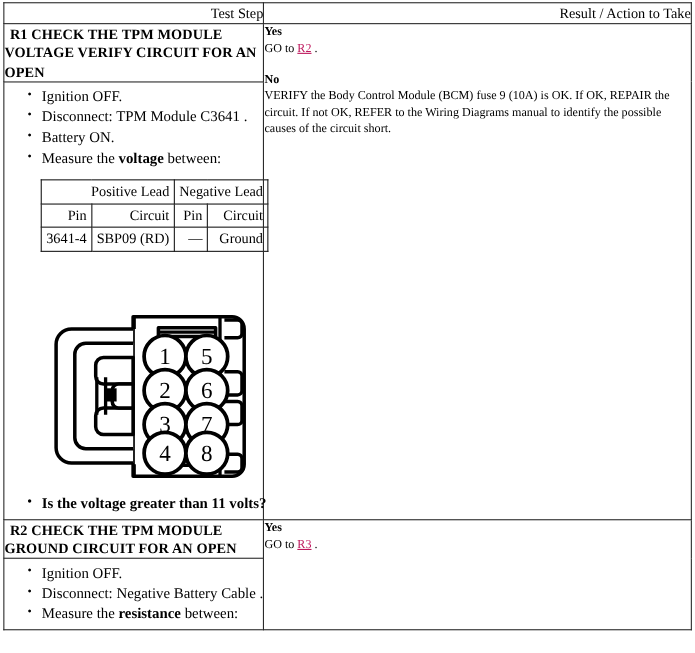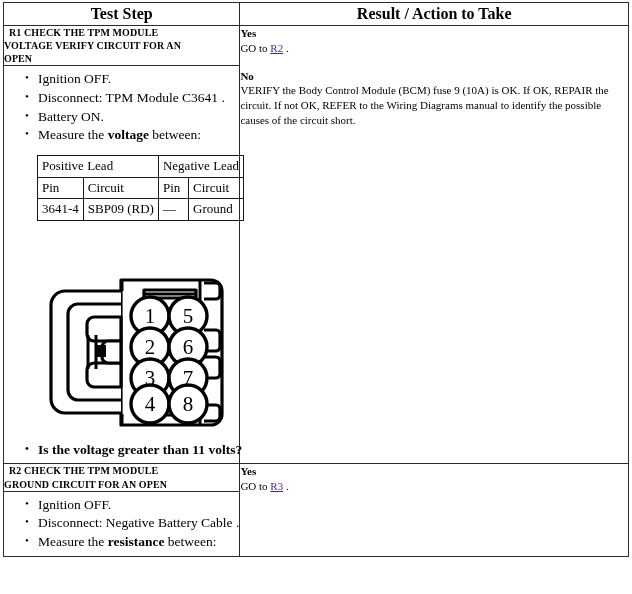--- a/index.html
+++ b/index.html
@@ -35,33 +35,33 @@
   table.dtc > thead > tr > th {
     border: 1px solid #2b2b2b;
     vertical-align: top;
     padding: 0;
   }
 
   .col-step  { width: 236px; }
   .col-result{ width: 388px; }
 
   th.hdr {
-    text-align: center;
-    font-weight: bold;
-    font-size: 16px;
+    text-align: right;
+    font-weight: normal;
+    font-size: 13px;
     line-height: 1.35;
     padding: 3px 2px 3px 2px;
     height: 19px;
     box-sizing: border-box;
   }
 
   
   .step-head {
     font-weight: bold;
-    font-size: 10px;
+    font-size: 13px;
     line-height: 1.33;
     padding: 4px 4px 4px 7px;
     letter-spacing: 0.1px;
   }
   .step-head .lead-in { padding-left: 5px; }
 
   
   .step-body {
     padding: 6px 4px 4px 4px;
   }
@@ -93,34 +93,34 @@
   
   .result-cell {
     padding: 6px 6px 4px 6px;
     font-size: 11px;
     line-height: 1.36;
   }
   .result-cell .yn { font-weight: bold; }
   .result-cell p { margin: 0; }
   .result-cell .gap { height: 13px; }
   a.xref {
-    color: #4c1d95;
+    color: #be185d;
     text-decoration: underline;
   }
 
   
   table.leads {
     border-collapse: collapse;
     margin: 10px 0 0 33px;
     table-layout: fixed;
     font-size: 13px;
   }
   table.leads td {
     border: 1px solid #1a1a1a;
-    text-align: left;
+    text-align: right;
     padding: 1px 4px 2px 4px;
     line-height: 1.35;
     white-space: nowrap;
   }
   .w-pin  { width: 46px; }
   .w-cir  { width: 88px; }
   .w-pin2 { width: 27px; }
   .w-cir2 { width: 56px; }
 
   

